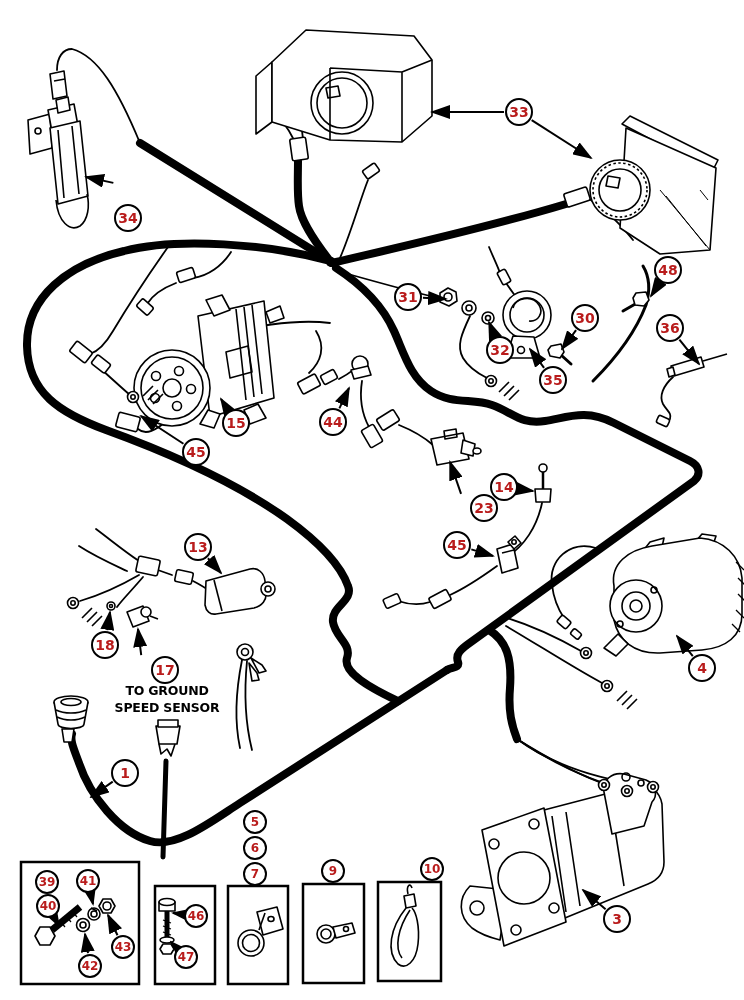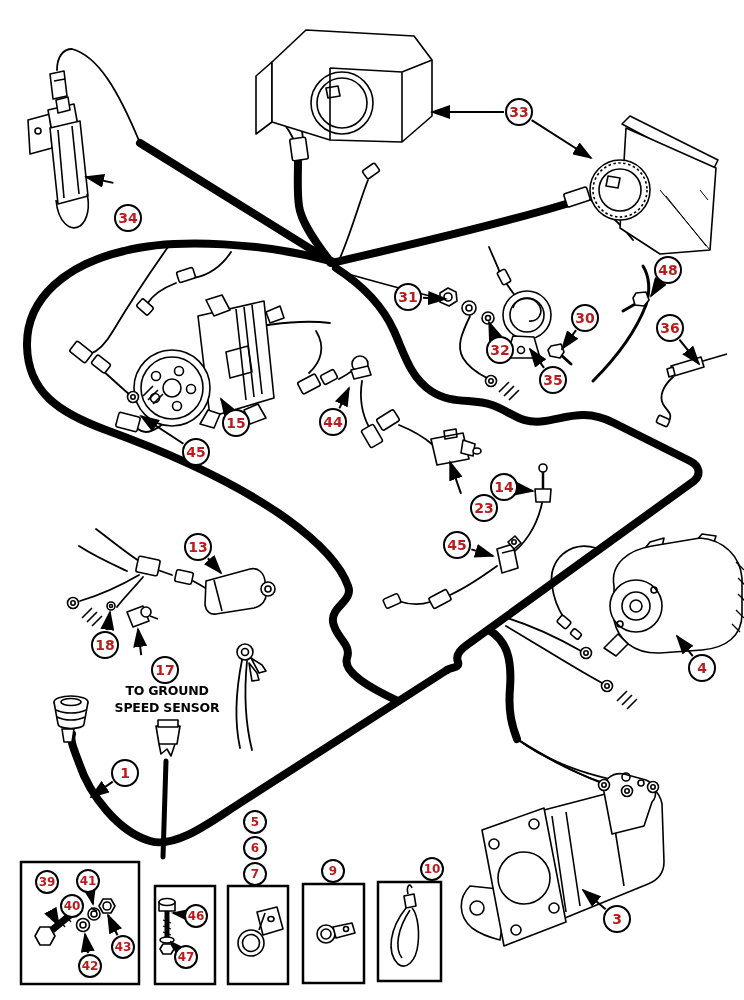--- a/index.html
+++ b/index.html
@@ -436,21 +436,21 @@
       <div class="callout large" style="left: 470px; top: 494px;">23</div>
       <div class="callout large" style="left: 182px; top: 438px;">45</div>
       <div class="callout large" style="left: 571px; top: 304px;">30</div>
       <div class="callout large" style="left: 394px; top: 283px;">31</div>
       <div class="callout large" style="left: 486px; top: 336px;">32</div>
       <div class="callout large" style="left: 505px; top: 98px;">33</div>
       <div class="callout large" style="left: 114px; top: 172px; margin-top: 32px;">34</div>
       <div class="callout large" style="left: 539px; top: 366px;">35</div>
       <div class="callout large" style="left: 656px; top: 314px;">36</div>
       <div class="callout small" style="left: 35px; top: 870px;">39</div>
-      <div class="callout small" style="left: 36px; top: 894px; margin-left: 24px;">40</div>
+      <div class="callout small" style="left: 36px; top: 894px;">40</div>
       <div class="callout small" style="left: 76px; top: 869px;">41</div>
       <div class="callout small" style="left: 78px; top: 954px;">42</div>
       <div class="callout small" style="left: 111px; top: 935px; text-align: center;">43</div>
       <div class="callout large" style="left: 319px; top: 408px;">44</div>
       <div class="callout large" style="left: 443px; top: 531px;">45</div>
       <div class="callout small" style="left: 184px; top: 904px;">46</div>
       <div class="callout small" style="left: 174px; top: 945px;">47</div>
       <div class="callout large" style="left: 654px; top: 256px;">48</div>
     </div>
 </div>

